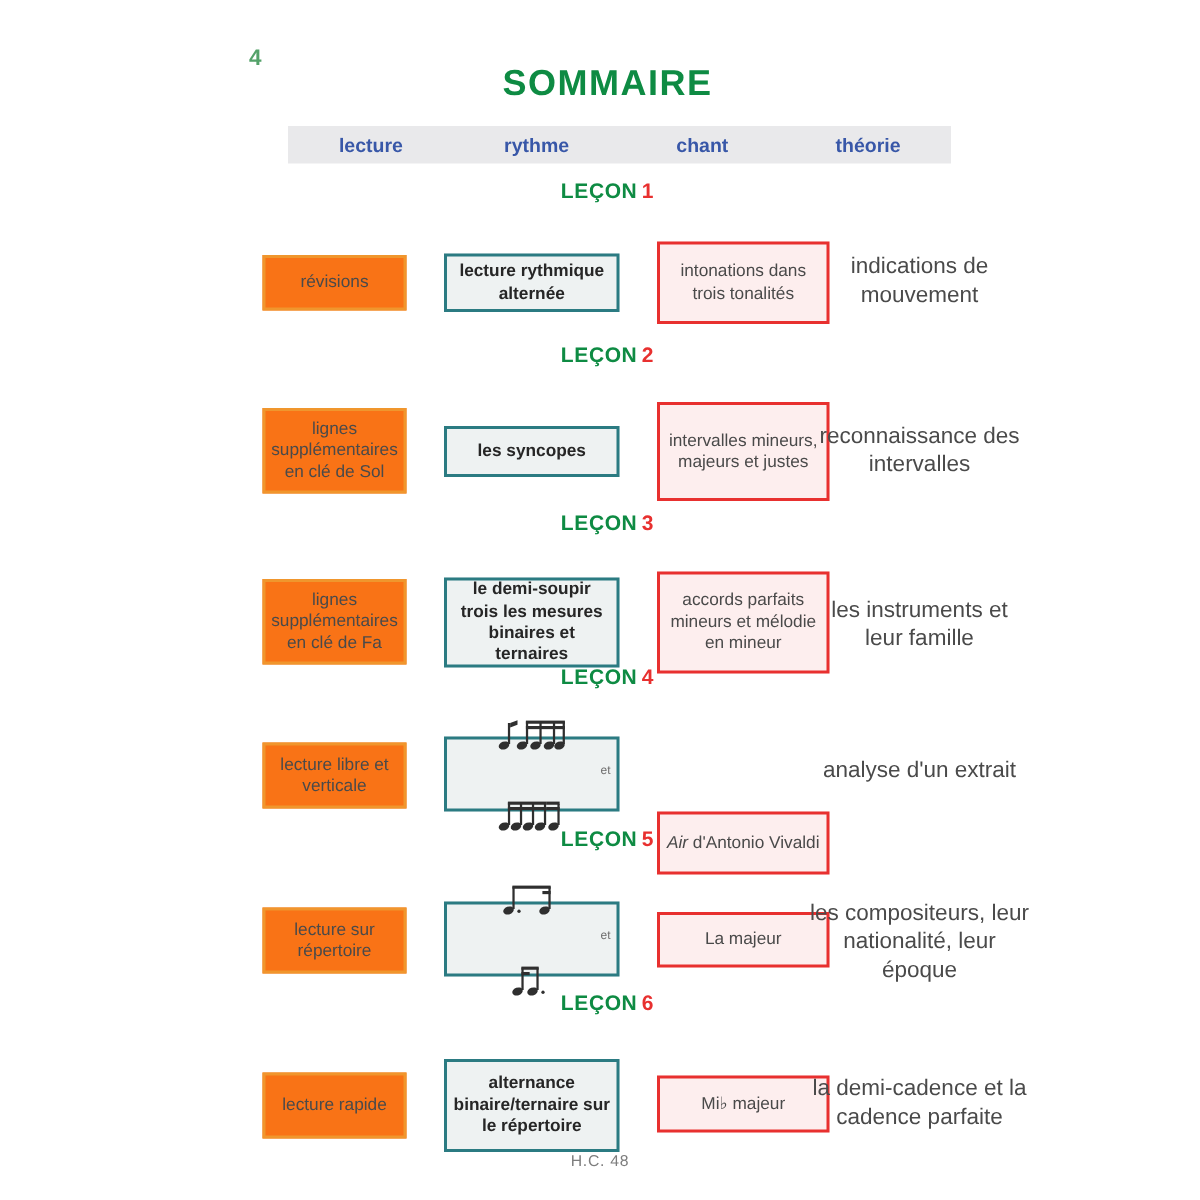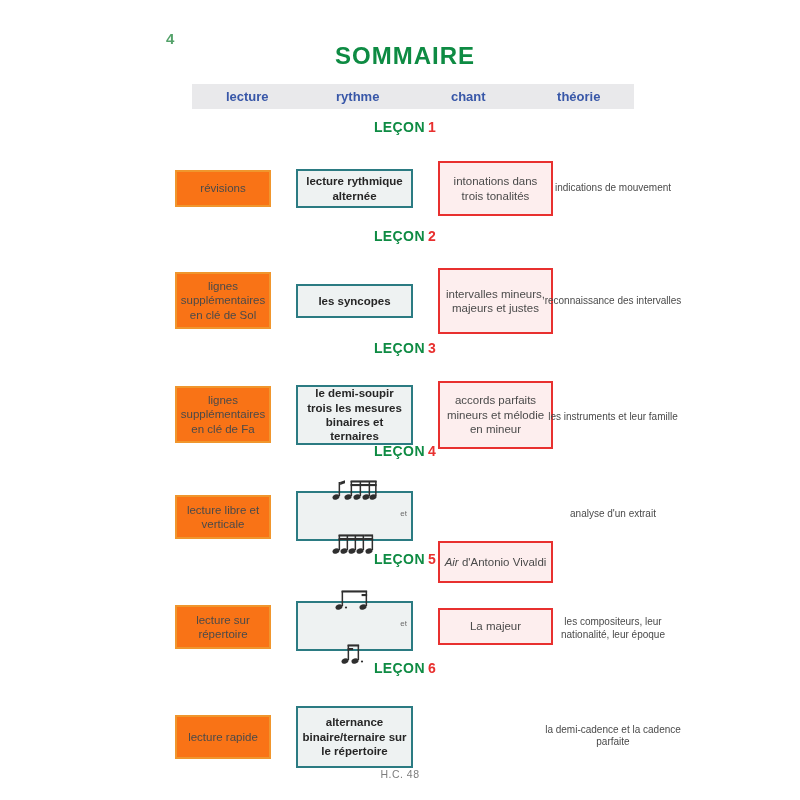--- a/index.html
+++ b/index.html
@@ -129,21 +129,21 @@
     border: 2px solid #e8302f;
     background: #fdeeee;
     font-size: 11.5px;
     color: #4a4a4a;
     padding: 3px 4px;
   }
 
   .cell-theorie {
     left: 538px;
     width: 150px;
-    font-size: 10px;
+    font-size: 15px;
     color: #4a4a4a;
     border: none;
     background: none;
     padding: 3px 2px;
   }
 
   .cell .ital { font-style: italic; }
 
   
   .notation {
@@ -338,19 +338,20 @@
     </div>
   </div>
 
   <div class="lesson" style="top:660px;">
     <div class="lesson-label">
       <span>LEÇON</span><span class="num">6</span>
     </div>
     <div class="row">
       <div class="cell cell-lecture" style="top:31px;height:44px;">lecture rapide</div>
       <div class="cell cell-rythme" style="top:22px;height:62px;">alternance binaire/ternaire sur le répertoire</div>
+      <div class="cell cell-chant" style="top:33px;height:38px;">Mi♭ majeur</div>
       <div class="cell cell-theorie" style="top:31px;height:42px;">la demi-cadence et la cadence parfaite</div>
     </div>
   </div>
 
   <div class="footer">H.C. 48</div>
 
 </div>
 
 </body></html>

